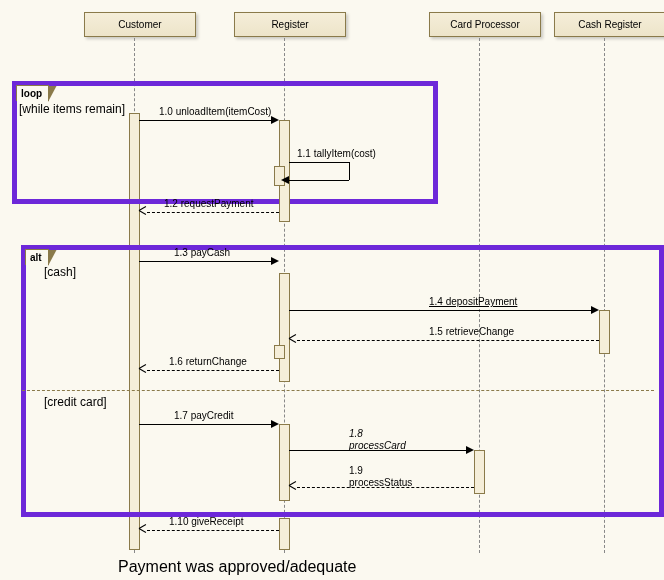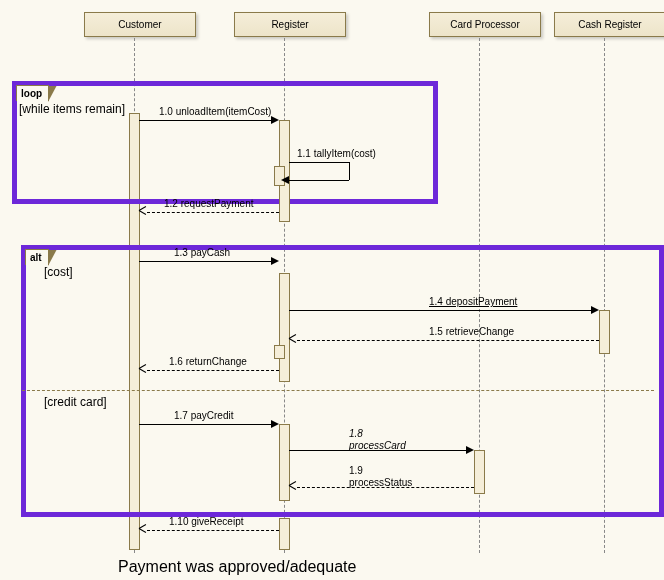--- a/index.html
+++ b/index.html
@@ -175,21 +175,21 @@
 
 <div class="message" style="left:139px; top:200px; width:140px;">
   <div class="message-label" style="left:25px;">1.2 requestPayment</div>
   <div class="message-line dashed" style="left:8px; width:132px;"></div>
   <div class="arrow-open-left" style="left:0;"></div>
 </div>
 
 <div class="fragment" style="left:21px; top:245px; width:633px; height:262px;">
   <div class="fragment-tab fragment-tab-border"><span>alt</span></div>
 </div>
-<div class="guard" style="left:44px; top:265px;">[cost]</div>
+<div class="guard" style="left:44px; top:265px;">[cash]</div>
 <div class="divider" style="left:22px; top:390px; width:632px;"></div>
 <div class="guard" style="left:44px; top:395px;">[credit card]</div>
 
 <div class="activation" style="left:279px; top:273px; height:107px;"></div>
 <div class="activation" style="left:274px; top:345px; height:12px;"></div>
 
 <div class="activation" style="left:599px; top:310px; height:42px;"></div>
 
 <div class="message" style="left:139px; top:249px; width:140px;">
   <div class="message-label" style="left:35px;">1.3 payCash</div>

